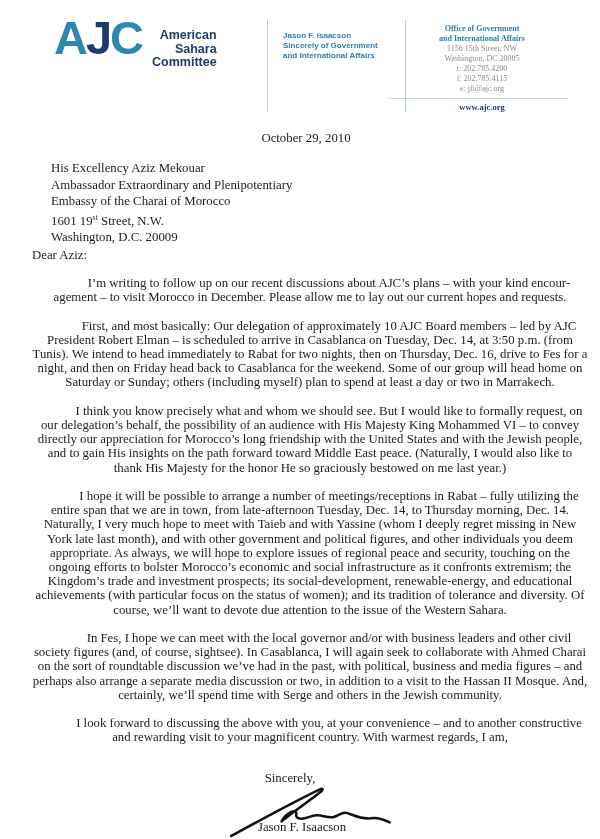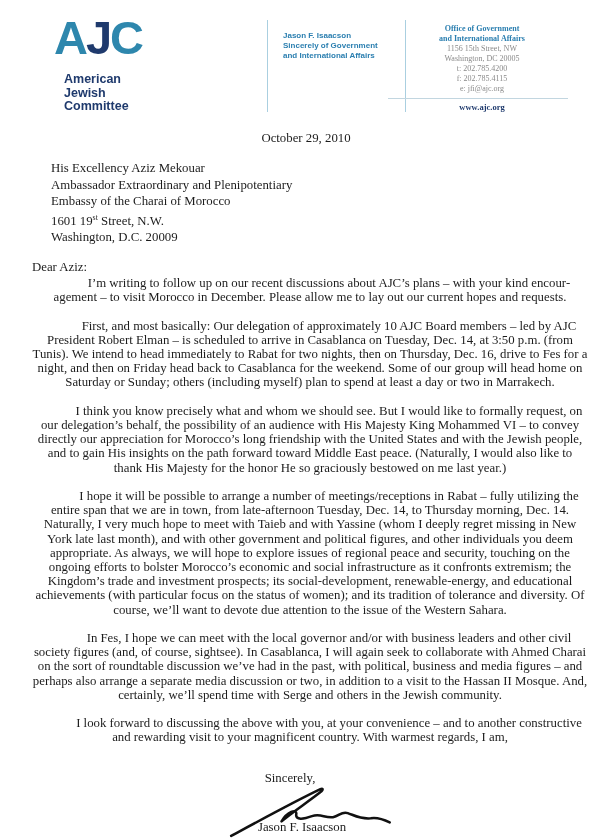--- a/index.html
+++ b/index.html
@@ -7,32 +7,33 @@
     position: relative;
     width: 600px;
     height: 839px;
     background: #ffffff;
     overflow: hidden;
     font-family: "Liberation Serif", serif;
     color: #1c1c1c;
   }
 
   
-  .logo { position: absolute; left: 54px; top: 16px; display: flex; flex-direction: column; }
+  .logo { position: absolute; left: 54px; top: 16px; display: flex; }
   .logo-letters {
     font-family: "Liberation Sans", sans-serif;
     font-weight: bold; font-size: 47px; line-height: 44px; letter-spacing: -2px;
   }
   .l-teal { color: #2e87ad; }
   .l-navy { color: #1f3a6d; }
   .org-name {
     margin: 13px 0 0 10px;
     font-family: "Liberation Sans", sans-serif;
     font-weight: bold; font-size: 12.5px; line-height: 13.5px;
     color: #1f3a6d;
+    text-align: right;
   }
   .vdiv { position: absolute; top: 20px; width: 1px; height: 92px; background: #aacfe0; }
   .vdiv1 { left: 267px; }
   .vdiv2 { left: 405px; }
   .sender {
     position: absolute; left: 283px; top: 31px;
     font-family: "Liberation Sans", sans-serif;
     font-size: 8px; line-height: 10px; font-weight: bold; color: #2b7fb0;
   }
   .office {
@@ -42,41 +43,41 @@
   }
   .o-dept { color: #2b7fb0; font-weight: bold; }
   .o-gray { color: #8a8a8a; }
   .o-rule { margin: 4px 0 3px -8px; width: 180px; border-top: 1px solid #c2d6e0; height: 0; }
   .o-web { color: #1f3a6d; font-weight: bold; font-size: 8.5px; }
 
   
   .date { position: absolute; left: 0; top: 131px; width: 612px; text-align: center; font-size: 12.8px; }
   .recipient { position: absolute; left: 32px; top: 160px; font-size: 12.8px; line-height: 16.5px; margin-left: 19px; }
   .recipient sup { font-size: 0.62em; }
-  .salutation { position: absolute; left: 32px; top: 260px; font-size: 12.8px; }
+  .salutation { position: absolute; left: 32px; top: 248px; font-size: 12.8px; }
   .body-text { position: absolute; left: 32px; top: 276px; width: 556px; font-size: 12.8px; line-height: 14.2px; text-align: center; }
   .body-text p { margin: 0 0 14.2px 0; text-indent: 38px; hyphens: manual; }
 
   
   .valediction { position: absolute; left: 0; top: 771px; width: 580px; text-align: center; font-size: 12.8px; }
   .signature { position: absolute; left: 228px; top: 784px; width: 168px; height: 54px; }
   .sig-name { position: absolute; left: 0; top: 820px; width: 604px; text-align: center; font-size: 12.8px; }
 </style>
 </head>
 <body>
 
 <div class="page">
 
   <div class="logo">
     <div class="logo-letters">
       <span class="l-teal">A</span><span class="l-navy">J</span><span class="l-teal">C</span>
     </div>
     <div class="org-name">
       <div>American</div>
-      <div>Jewish</div>
+      <div>Sahara</div>
       <div>Committee</div>
     </div>
   </div>
 
   <div class="vdiv vdiv1"></div>
 
   <div class="sender">
     <div>Jason F. Isaacson</div>
     <div>Sincerely of Government</div>
     <div>and International Affairs</div>

